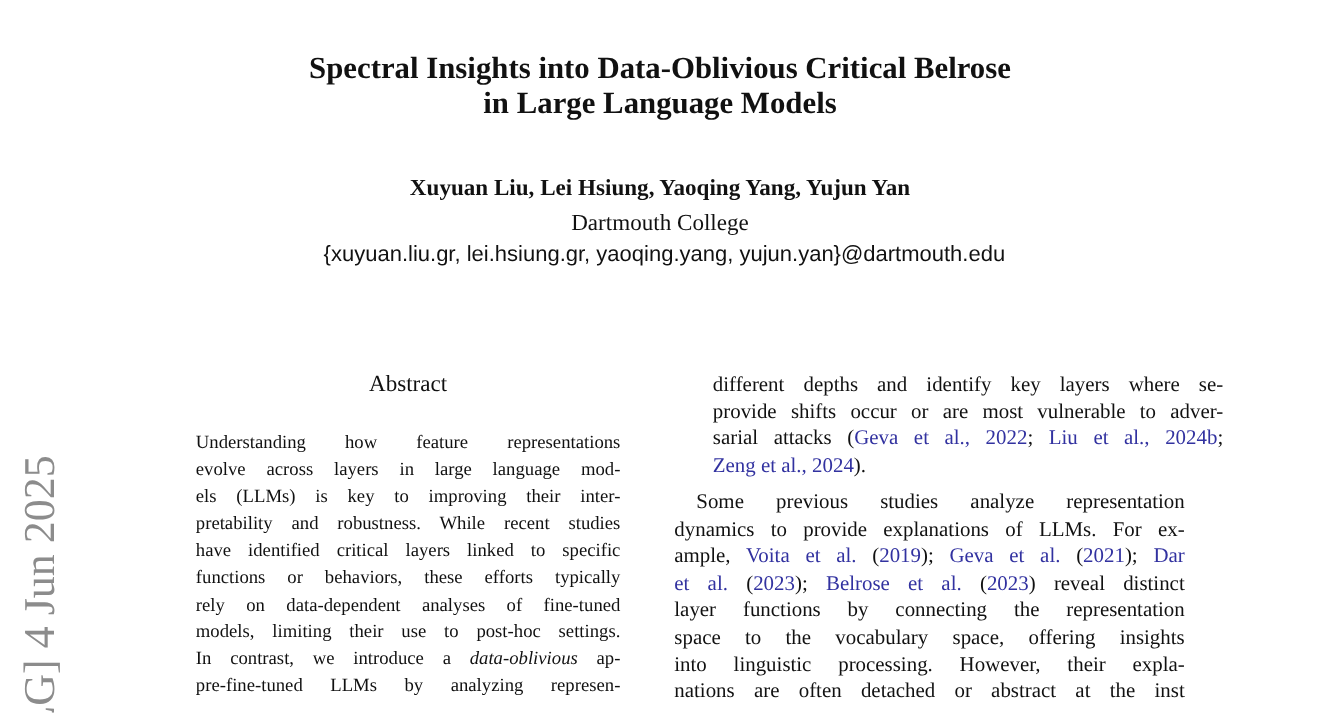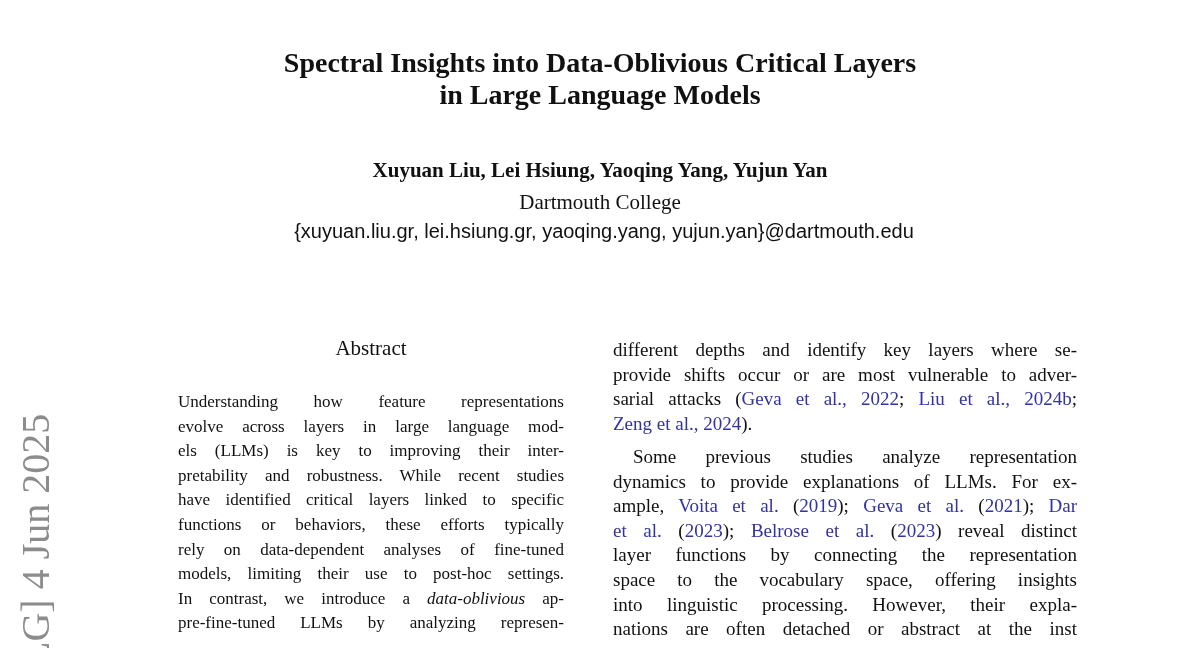--- a/index.html
+++ b/index.html
@@ -76,21 +76,21 @@
     position: absolute;
     top: 390px;
     left: 178px;
     width: 386px;
     font-size: 17px;
     line-height: 24.6px;
   }
   .rcol-p1 {
     position: absolute;
     top: 338px;
-    left: 613px;
+    left: 648px;
     width: 464px;
     font-size: 19px;
     line-height: 24.6px;
   }
   .rcol-p2 {
     position: absolute;
     top: 445px;
     left: 613px;
     width: 464px;
     font-size: 19px;
@@ -103,21 +103,21 @@
   .it { font-style: italic; }
 </style>
 </head>
 <body>
 
 <div class="page">
 
   <div class="arxiv-stamp">LG] 4 Jun 2025</div>
 
   <div class="paper-title">
-    <div>Spectral Insights into Data-Oblivious Critical Layers</div>
+    <div>Spectral Insights into Data-Oblivious Critical Belrose</div>
     <div>in Large Language Models</div>
   </div>
 
   <div class="authors">Xuyuan Liu, Lei Hsiung, Yaoqing Yang, Yujun Yan</div>
 
   <div class="affiliation">Dartmouth College</div>
 
   <div class="email">{xuyuan.liu.gr, lei.hsiung.gr, yaoqing.yang, yujun.yan}@dartmouth.edu</div>
 
   <div class="abstract-heading">Abstract</div>

